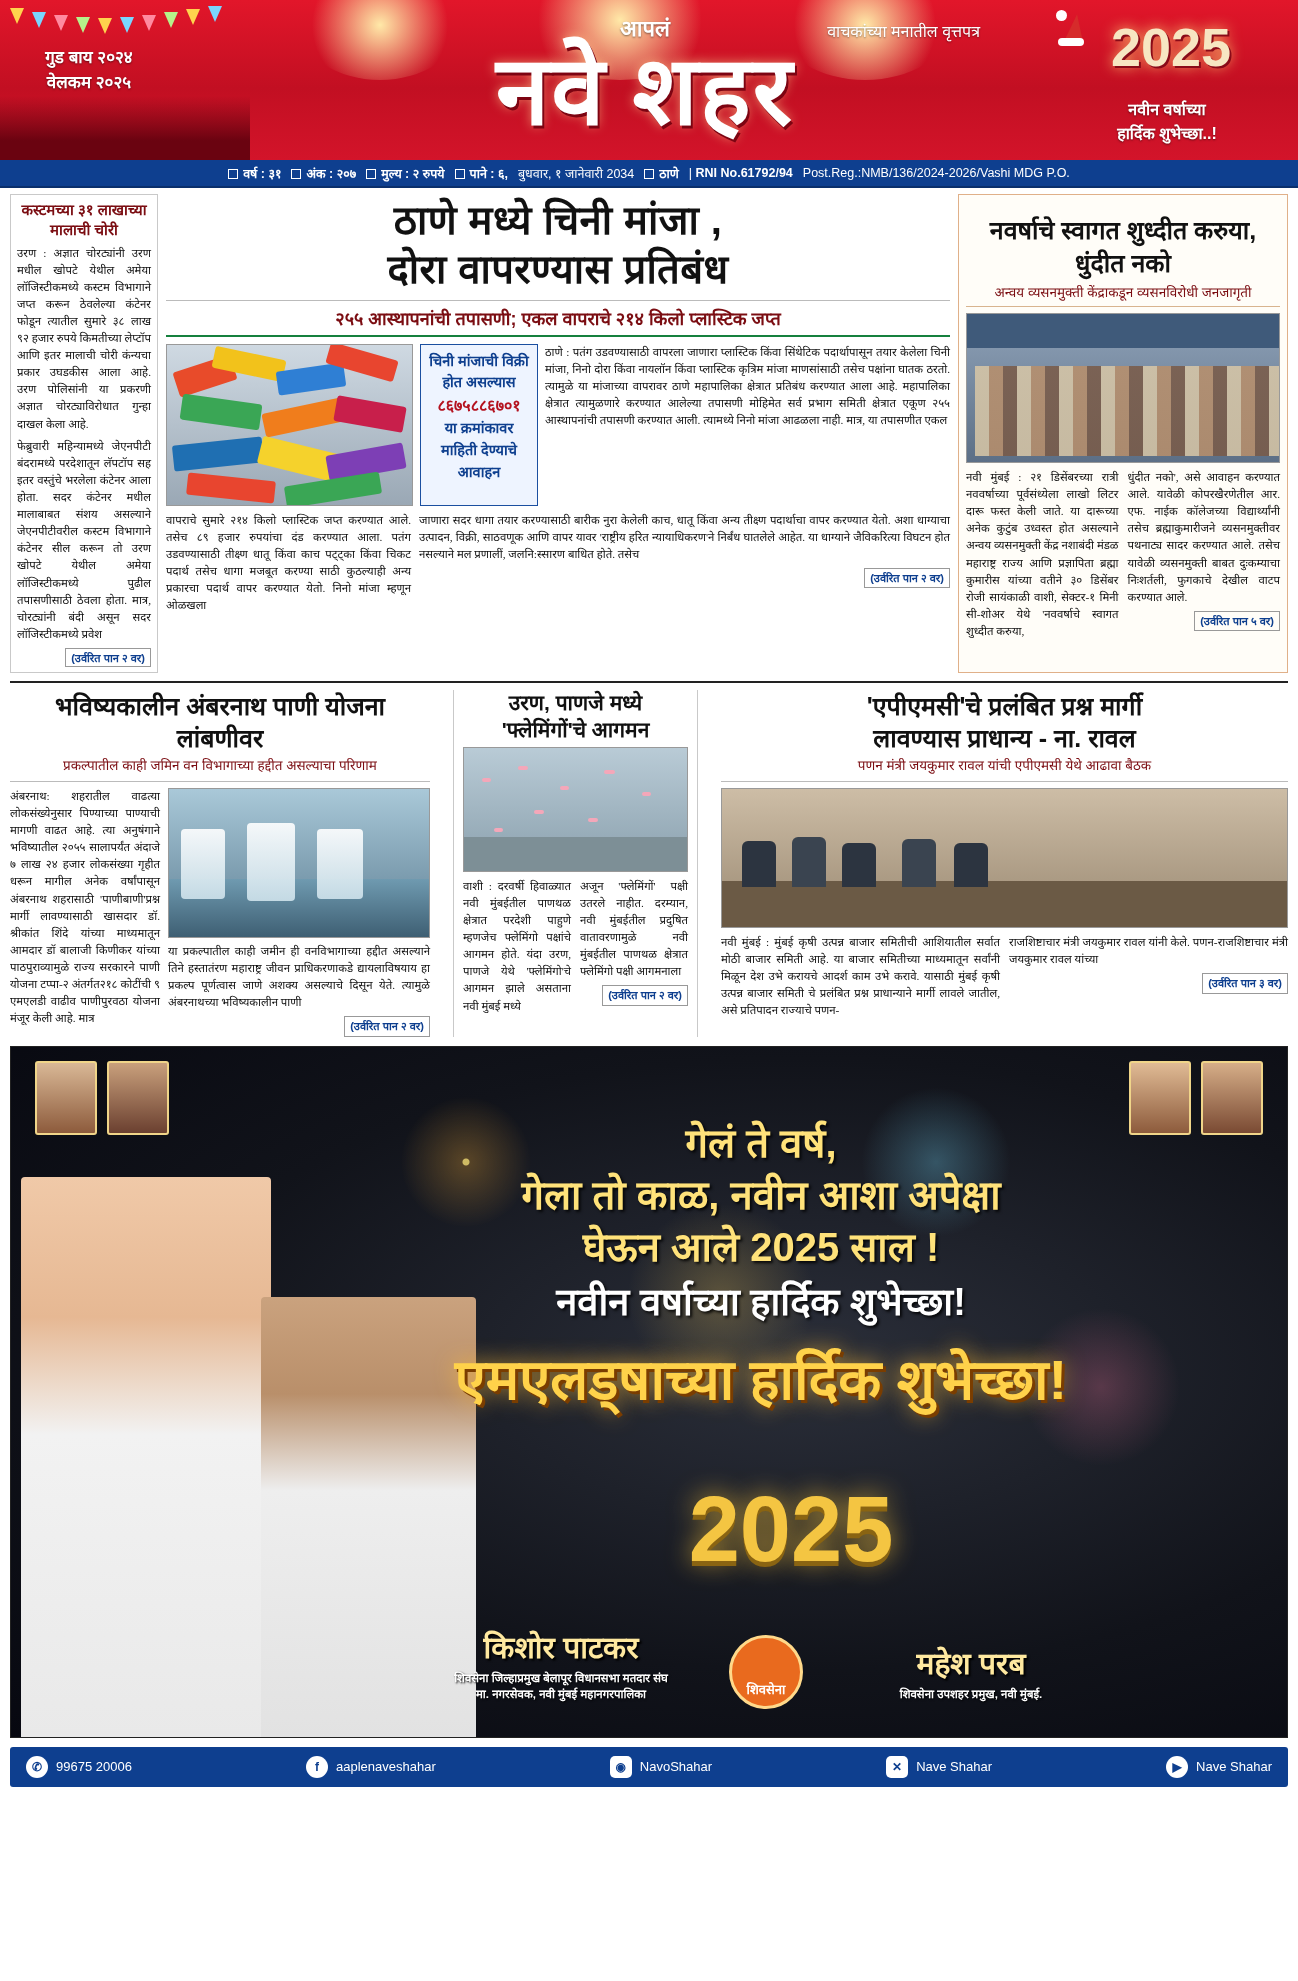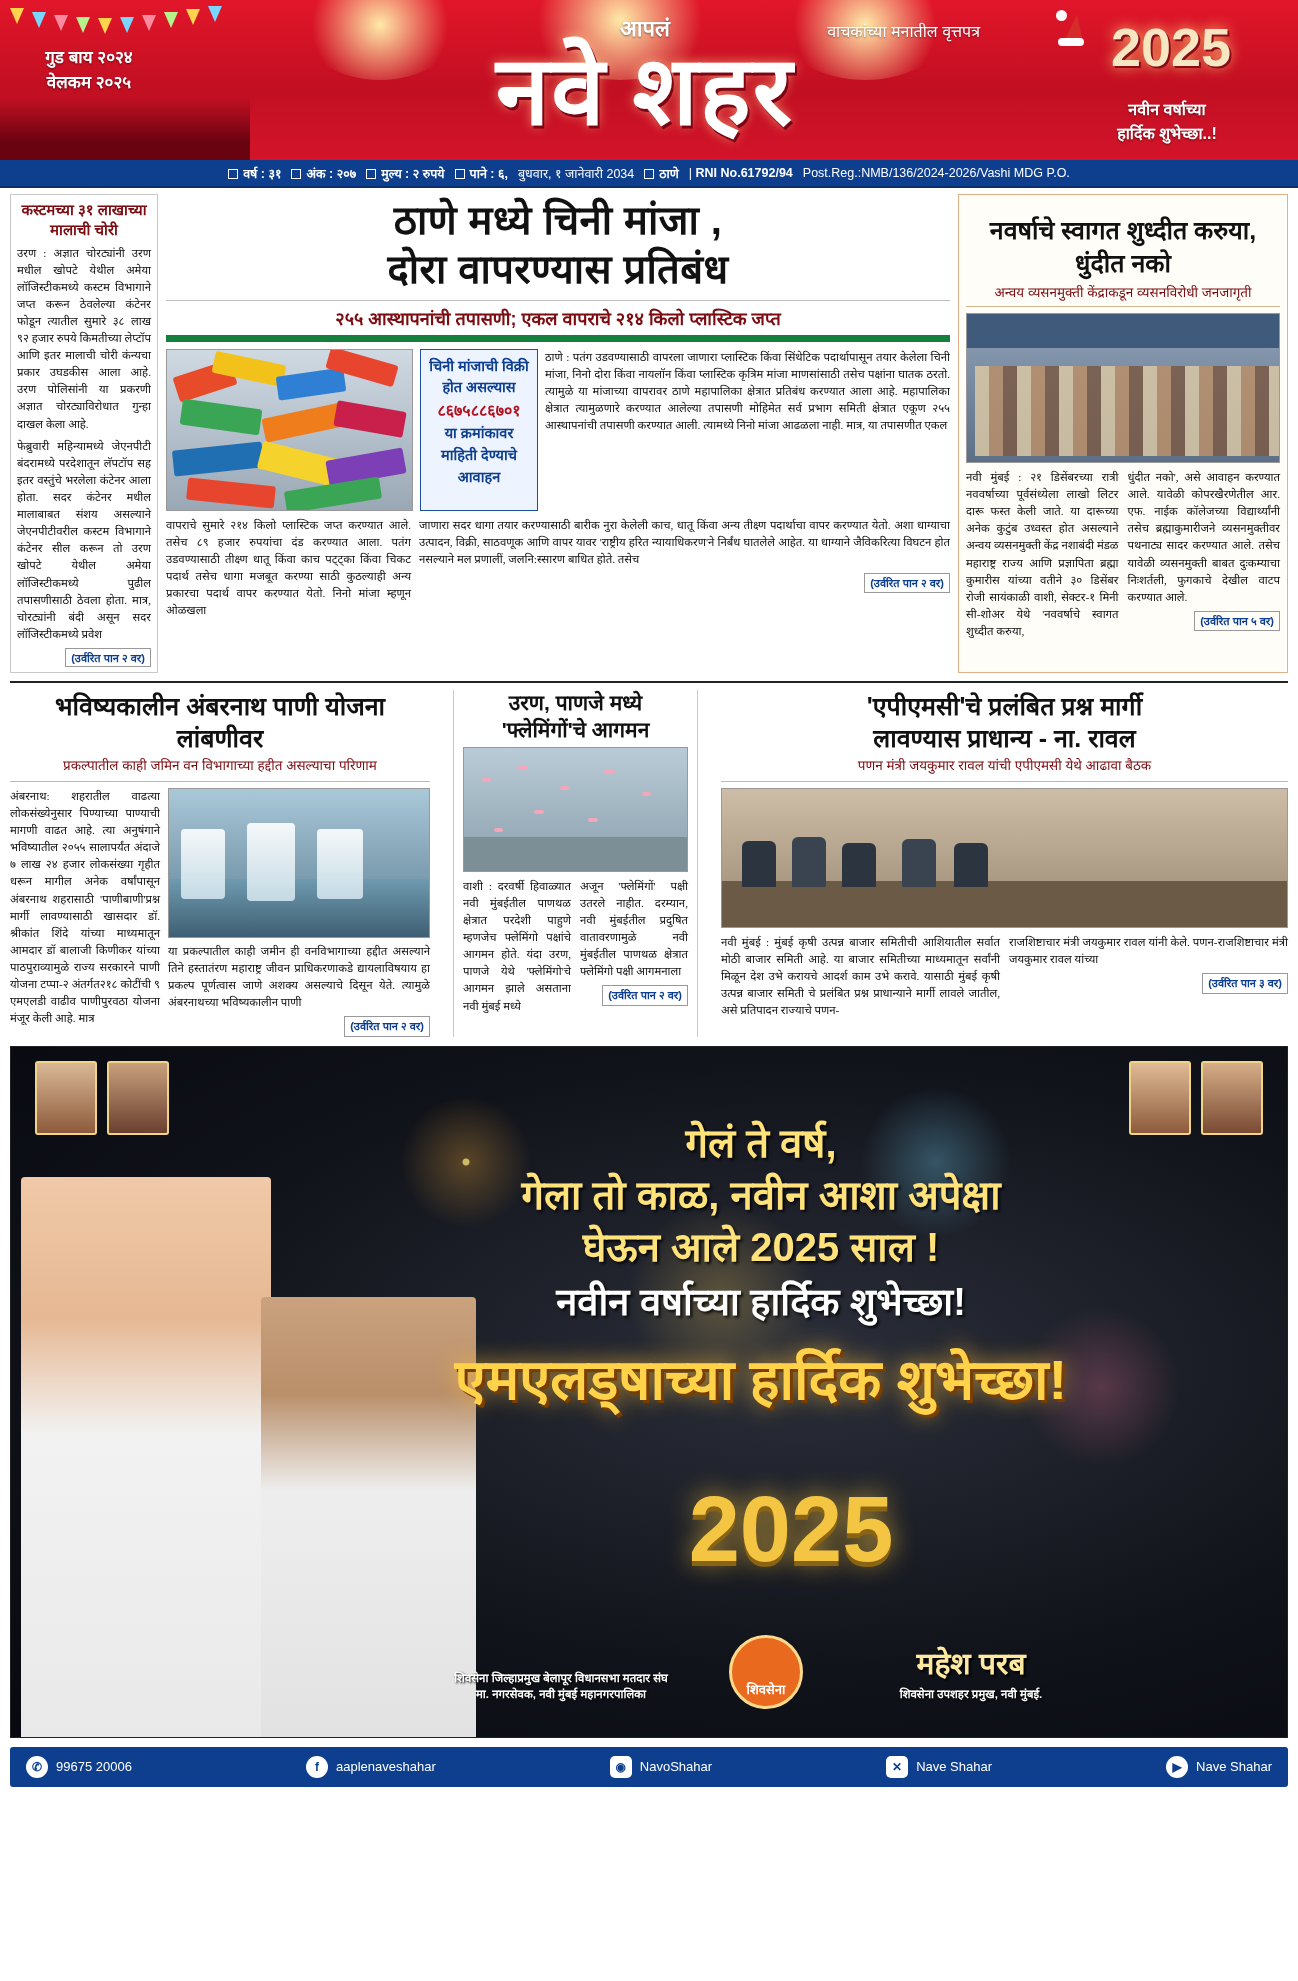--- a/index.html
+++ b/index.html
@@ -90,21 +90,21 @@
   .col-mid{flex:1;}
   .col-right{width:330px;border:1px solid #e0b089;padding:19px 7px;box-sizing:border-box;background:#fffdf8;}
 
   .lead-hd{
     font-family:"Liberation Sans",sans-serif;font-weight:bold;
     font-size:40px;line-height:1.22;text-align:center;color:#111;
     letter-spacing:.4px;margin:2px 0 6px 0;
   }
   .lead-sub{
     text-align:center;font-family:"Liberation Sans",sans-serif;font-weight:bold;
-    font-size:18px;color:#7b0d12;border-top:1px solid #bbb;border-bottom:7px solid #15803d;
+    font-size:18px;color:#7b0d12;border-top:1px solid #bbb;border-bottom:2px solid #15803d;
     padding:5px 0;margin-bottom:7px;
   }
   .lead-body{display:flex;gap:7px;}
   .lead-photo{
     width:245px;height:160px;border:1px solid #999;flex:none;position:relative;overflow:hidden;
     background:linear-gradient(180deg,#cfd9e2 0%,#9aa8b5 100%);
   }
   .kite{position:absolute;border-radius:3px;}
   .lead-box{
     width:118px;flex:none;border:1px solid #1b4fa0;background:#eef4ff;color:#0e3f8f;
@@ -460,20 +460,21 @@
       <div class="ad-l1">गेला तो काळ, नवीन आशा अपेक्षा</div>
       <div class="ad-l1">घेऊन आले 2025 साल !</div>
       <div class="ad-l2">नवीन वर्षाच्या हार्दिक शुभेच्छा!</div>
       <div class="ad-big">एमएलड्षाच्या हार्दिक शुभेच्छा!</div>
     </div>
 
     <div class="ad-2025">2025</div>
 
     <div class="ad-foot">
       <div class="ad-name" style="left:400px;">
+        <div class="nm">किशोर पाटकर</div>
         <div class="ds" style="white-space:pre-line;">शिवसेना जिल्हाप्रमुख बेलापूर विधानसभा मतदार संघ
 मा. नगरसेवक, नवी मुंबई महानगरपालिका</div>
       </div>
       <div class="logo-shiv">शिवसेना</div>
       <div class="ad-name" style="left:810px;">
         <div class="nm">महेश परब</div>
         <div class="ds">शिवसेना उपशहर प्रमुख, नवी मुंबई.</div>
       </div>
     </div>
   </div>

